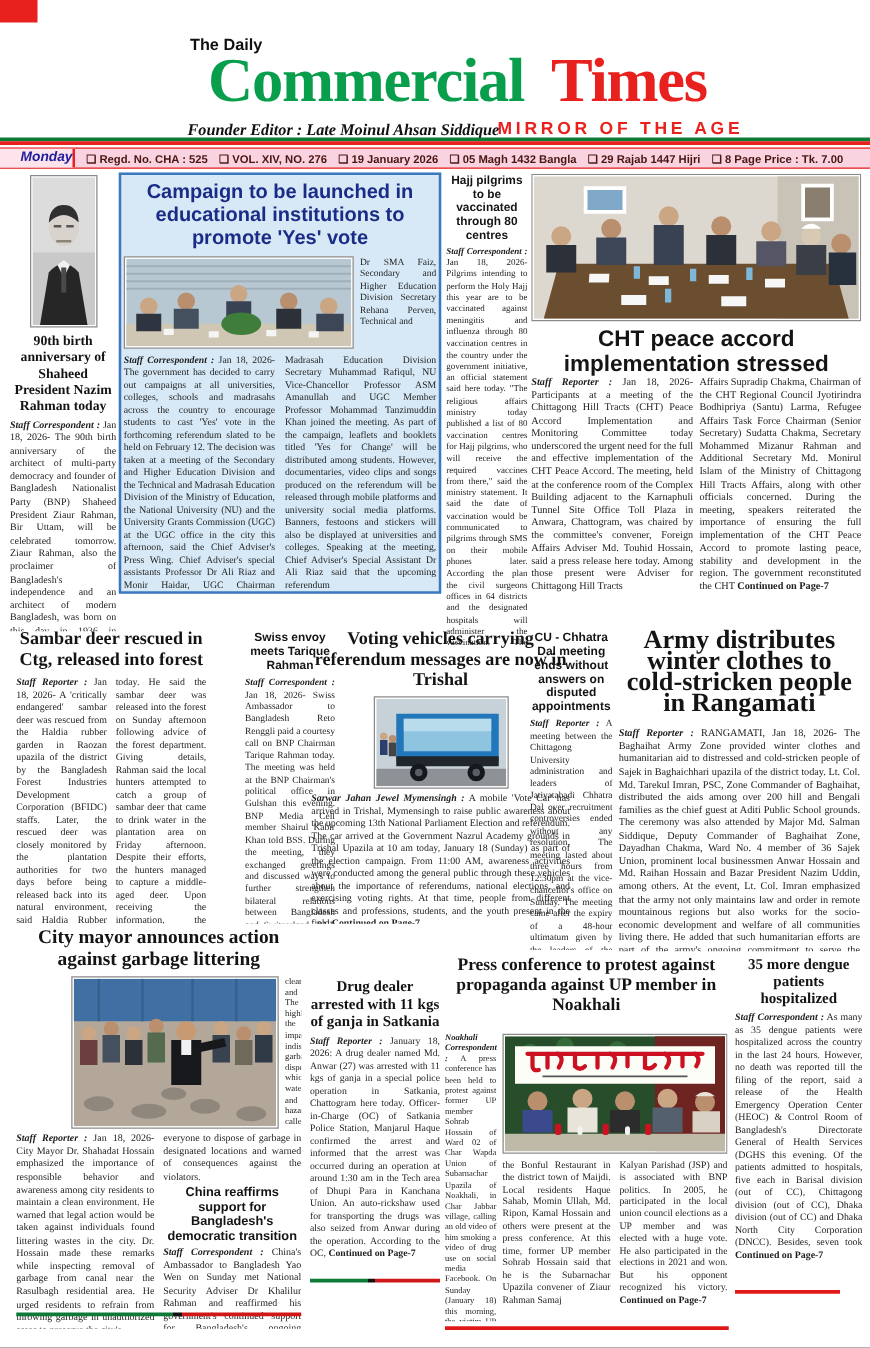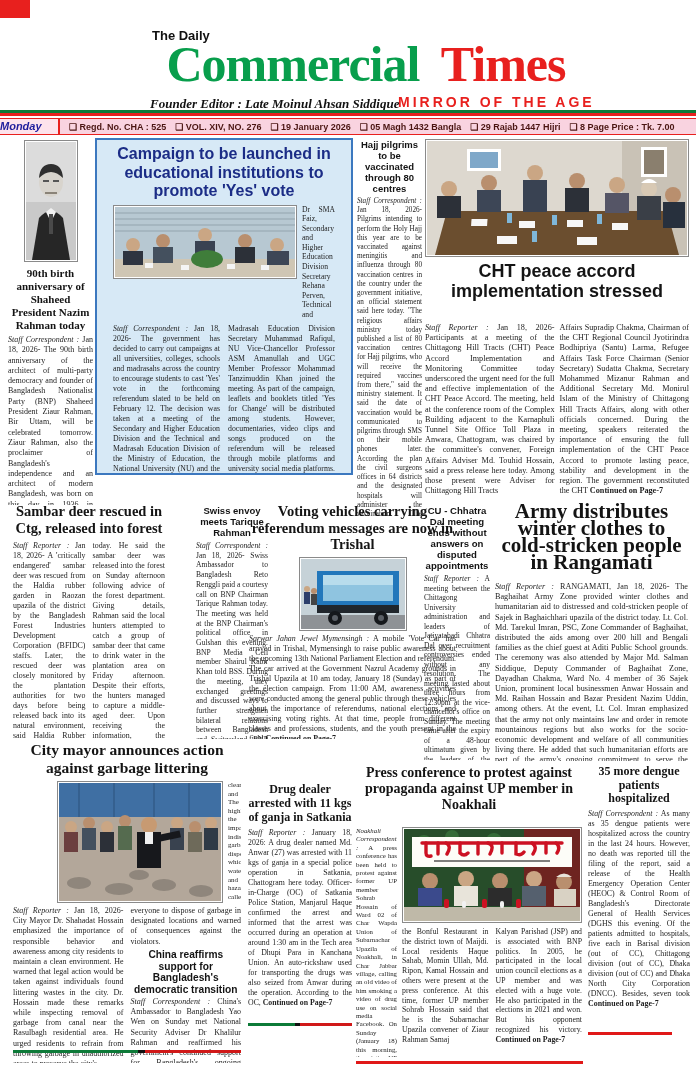--- a/index.html
+++ b/index.html
@@ -3,30 +3,30 @@
 <meta charset="utf-8">
 <style>
   *{margin:0;padding:0;box-sizing:border-box;}
   html,body{background:#777;}
   .page{position:relative;width:696px;height:1078px;margin:0 auto;background:#ffffff;
         font-family:"Liberation Serif",serif;overflow:hidden;}
   .abs{position:absolute;}
   .sans{font-family:"Liberation Sans",sans-serif;}
   .hl{font-weight:bold;color:#141414;text-align:center;}
   .bt{text-align:justify;color:#1d1d1d;}
-  .byline{font-weight:normal;font-style:italic;}
+  .byline{font-weight:bold;font-style:italic;}
   .cont{font-weight:bold;}
   .cols{display:flex;}
   .caption{font-style:italic;font-weight:bold;text-align:center;color:#222;}
   .photoframe{border:1px solid #8a8a8a;background:#fff;padding:1px;}
   svg{display:block;}
   .stripe{height:3px;width:696px;}
   .datebar{display:flex;align-items:stretch;border-top:1px solid #e8201e;border-bottom:1px solid #e8201e;background:#f9d3e0;height:17px;}
   .datebar .day{width:60px;background:#fde3ec;color:#1e1e9c;font:bold italic 11px "Liberation Sans",sans-serif;
-      text-align:left;line-height:15px;border-right:2px solid #e8201e;}
+      text-align:right;line-height:15px;border-right:2px solid #e8201e;}
   .datebar .items{display:flex;gap:9px;padding-left:9px;align-items:center;
       font:bold 9px "Liberation Sans",sans-serif;color:#4a1512;white-space:nowrap;}
   .divider{height:3px;}
 </style>
 </head>
 <body>
 
 <div class="page">
 
   <div class="abs" style="left:0;top:0;width:30px;height:18px;background:#e8201e;"></div>
@@ -73,21 +73,21 @@
       </svg>
     </div>
     <div class="hl" style="font-size:11px;line-height:13px;margin-top:5px;">90th birth anniversary of Shaheed President Nazim Rahman today</div>
     <p class="bt" style="font-size:8px;line-height:10.3px;margin-top:3px;">
       <span class="byline">Staff Correspondent :</span>
       <span>Jan 18, 2026- The 90th birth anniversary of the architect of multi-party democracy and founder of Bangladesh Nationalist Party (BNP) Shaheed President Ziaur Rahman, Bir Uttam, will be celebrated tomorrow. Ziaur Rahman, also the proclaimer of Bangladesh's independence and an architect of modern Bangladesh, was born on this day in 1936 in Bagbari village under Nashipur Union in</span>
       
     </p>
   </div>
 
-  <div class="abs" style="left:95px;top:138px;width:258px;height:337px;border:2px solid #3c78bf;background:#d7e9f6;padding:3px 16px;overflow:hidden;">
+  <div class="abs" style="left:95px;top:138px;width:258px;height:337px;border:2px solid #3c78bf;background:#d7e9f6;padding:3px 2px;overflow:hidden;">
     <div class="hl sans" style="font-size:16px;line-height:18.5px;color:#1b2c86;margin:2px 0 4px;">Campaign to be launched in educational institutions to promote 'Yes' vote</div>
     <div class="cols" style="gap:5px;">
       <div class="photoframe" style="width:184px;height:74px;">
         <svg width="180" height="70" viewBox="0 0 180 70">
           <rect width="180" height="70" fill="#b7c8d2"></rect>
           <g stroke="#9fb0ba" stroke-width="1.5">
             <line x1="0" y1="6" x2="180" y2="6"></line>
               <line x1="0" y1="12" x2="180" y2="12"></line>
             <line x1="0" y1="18" x2="180" y2="18"></line>
               <line x1="0" y1="24" x2="180" y2="24"></line>
@@ -176,21 +176,21 @@
             <path d="M178 52 h24 v20 h-24 z" fill="#556"></path>
           <circle cx="222" cy="48" r="8" fill="#d8c9b4"></circle>
             <path d="M214 42 q8 -8 16 0 z" fill="#fff"></path>
             <rect x="210" y="55" width="24" height="24" fill="#3a3f47"></rect>
           <circle cx="246" cy="54" r="8" fill="#b98f6e"></circle>
             <rect x="236" y="61" width="22" height="26" fill="#27303d"></rect>
         </g>
       </svg>
     </div>
     <div class="hl sans" style="font-size:18px;line-height:20px;margin-top:4px;">CHT peace accord implementation stressed</div>
-    <div class="cols" style="gap:5px;margin-top:22px;">
+    <div class="cols" style="gap:5px;margin-top:0;">
       <p class="bt" style="flex:1;font-size:8.2px;line-height:10.2px;">
         <span class="byline">Staff Reporter :</span>
         <span>Jan 18, 2026- Participants at a meeting of the Chittagong Hill Tracts (CHT) Peace Accord Implementation and Monitoring Committee today underscored the urgent need for the full and effective implementation of the CHT Peace Accord. The meeting, held at the conference room of the Complex Building adjacent to the Karnaphuli Tunnel Site Office Toll Plaza in Anwara, Chattogram, was chaired by the committee's convener, Foreign Affairs Adviser Md. Touhid Hossain, said a press release here today. Among those present were Adviser for Chittagong Hill Tracts</span>
       </p>
       <p class="bt" style="flex:1;font-size:8.2px;line-height:10.2px;">
         <span>Affairs Supradip Chakma, Chairman of the CHT Regional Council Jyotirindra Bodhipriya (Santu) Larma, Refugee Affairs Task Force Chairman (Senior Secretary) Sudatta Chakma, Secretary Mohammed Mizanur Rahman and Additional Secretary Md. Monirul Islam of the Ministry of Chittagong Hill Tracts Affairs, along with other officials concerned. During the meeting, speakers reiterated the importance of ensuring the full implementation of the CHT Peace Accord to promote lasting peace, stability and development in the region. The government reconstituted the CHT</span>
         <span class="cont">Continued on Page-7</span>
       </p>
     </div>
   </div>

